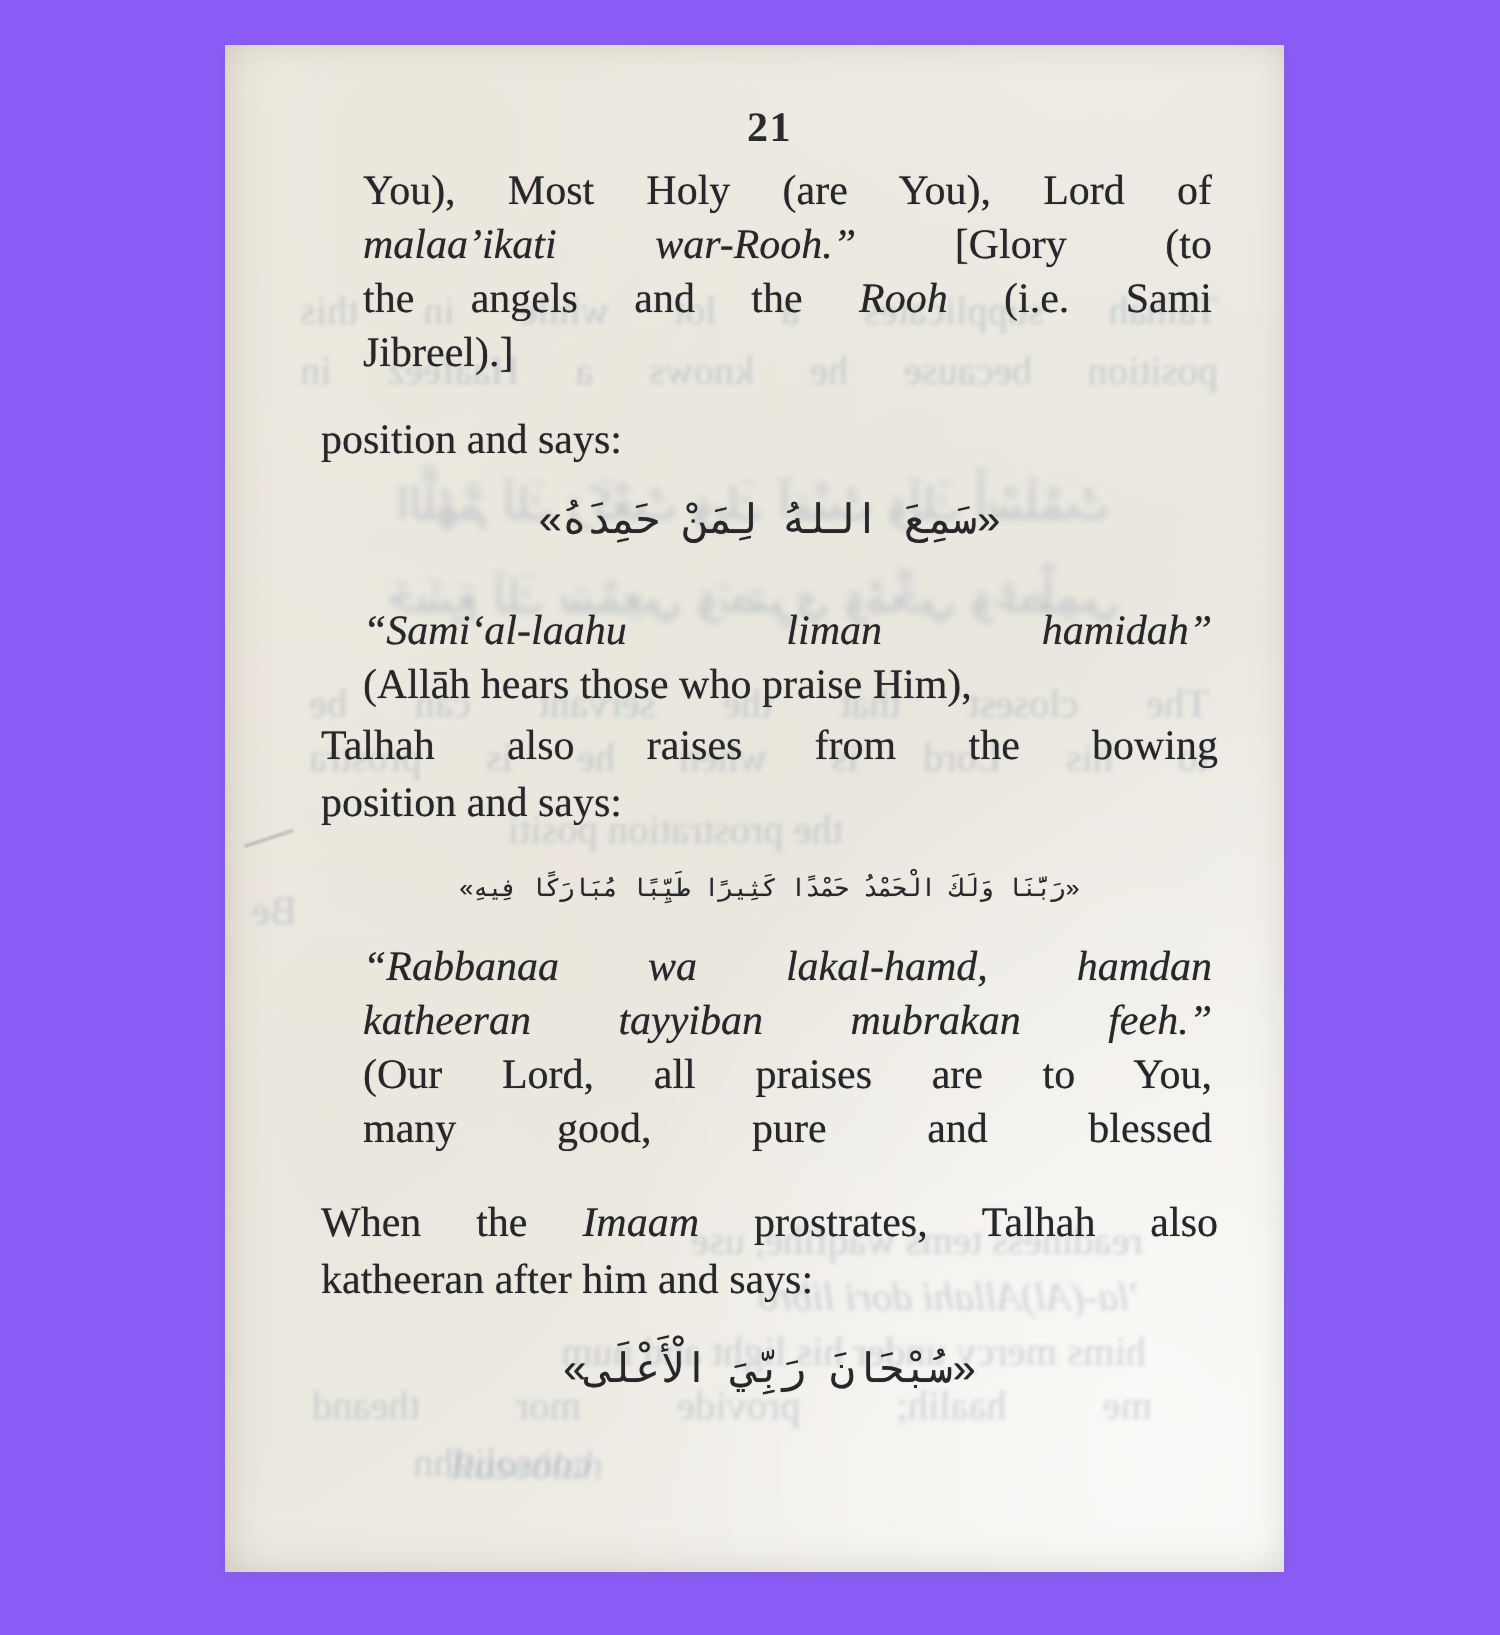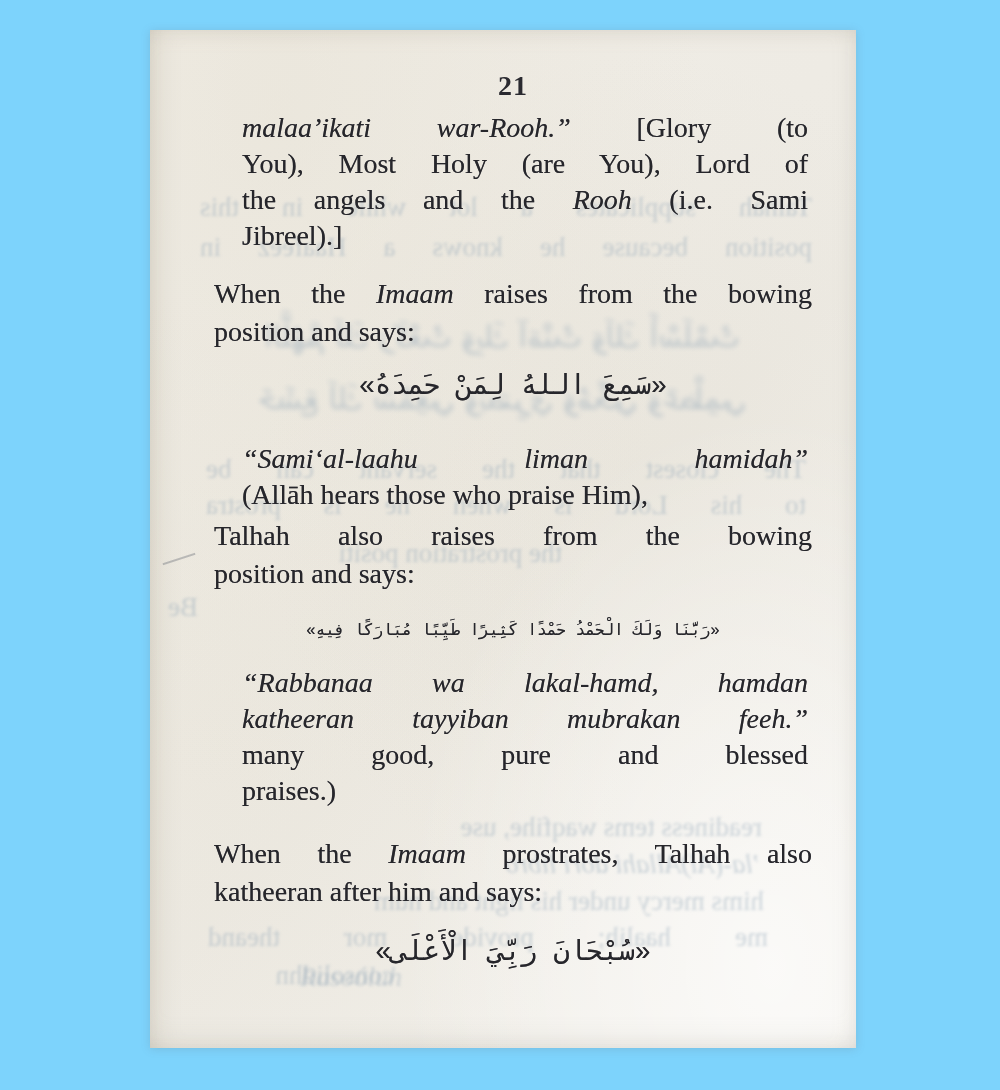--- a/index.html
+++ b/index.html
@@ -1,18 +1,18 @@
 <!DOCTYPE html>
 <html><head>
 <meta charset="utf-8">
 <style>
   html,body{margin:0;padding:0;width:1000px;height:1090px;background:#ffffff;overflow:hidden;}
   body{font-family:"Liberation Serif", serif;}
 
-  .scan-bg{position:absolute;left:0;top:0;width:1000px;height:1090px;background:#7dd3fc;}
+  .scan-bg{position:absolute;left:0;top:0;width:1000px;height:1090px;background:#8b5cf6;}
 
   .page{
     position:absolute;left:150px;top:30px;width:706px;height:1018px;
     background:
       radial-gradient(ellipse at 18% 8%, rgba(223,216,198,.30), transparent 52%),
       radial-gradient(ellipse at 88% 92%, rgba(255,255,255,.65), transparent 42%),
       radial-gradient(ellipse at 70% 45%, rgba(219,213,197,.22), transparent 55%),
       radial-gradient(ellipse at 10% 70%, rgba(228,222,206,.25), transparent 45%),
       linear-gradient(135deg,#f1eee7,#edeae3 55%,#f4f2ed);
     box-shadow:
@@ -96,50 +96,49 @@
       <div class="bleed forward bt12">Rasoóluh</div>
     </div>
 
     <div class="scratch"></div>
 
     <div class="content">
 
       <div class="pagenum">21</div>
 
       <div class="blockA indent">
+        <div class="line j">You), Most Holy (are You), Lord of</div>
         <div class="line j"><span class="it">malaa’ikati war-Rooh.”</span> <span>[Glory (to</span></div>
-        <div class="line j">You), Most Holy (are You), Lord of</div>
         <div class="line j"><span>the angels and the</span> <span class="it">Rooh</span> <span>(i.e. Sami</span></div>
         <div class="line">Jibreel).]</div>
       </div>
 
       <div class="paraB para">
-        <div class="line j"><span>When the</span> <span class="it">Imaam</span> <span>raises from the bowing</span></div>
         <div class="line">position and says:</div>
       </div>
 
       <div class="arabic arabicC" dir="rtl">«سَمِعَ اللهُ لِمَنْ حَمِدَهُ»</div>
 
       <div class="blockD indent">
         <div class="line j it">“Sami‘al-laahu liman hamidah”</div>
         <div class="line">(Allāh hears those who praise Him),</div>
       </div>
 
       <div class="paraE para">
         <div class="line j">Talhah also raises from the bowing</div>
         <div class="line">position and says:</div>
       </div>
 
       <div class="arabic arabicF" dir="rtl">«رَبَّنَا وَلَكَ الْحَمْدُ حَمْدًا كَثِيرًا طَيِّبًا مُبَارَكًا فِيهِ»</div>
 
       <div class="blockG indent">
         <div class="line j it">“Rabbanaa wa lakal-hamd, hamdan</div>
         <div class="line j it">katheeran tayyiban mubrakan feeh.”</div>
+        <div class="line j">(Our Lord, all praises are to You,</div>
         <div class="line j">many good, pure and blessed</div>
-        <div class="line">praises.)</div>
       </div>
 
       <div class="paraH para">
         <div class="line j"><span>When the</span> <span class="it">Imaam</span> <span>prostrates, Talhah also</span></div>
         <div class="line">katheeran after him and says:</div>
       </div>
 
       <div class="arabic arabicI" dir="rtl">«سُبْحَانَ رَبِّيَ الْأَعْلَى»</div>
 
     </div>

